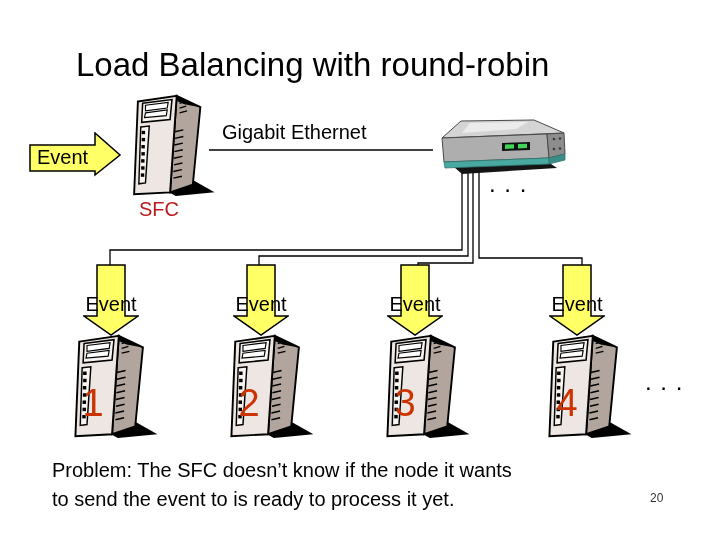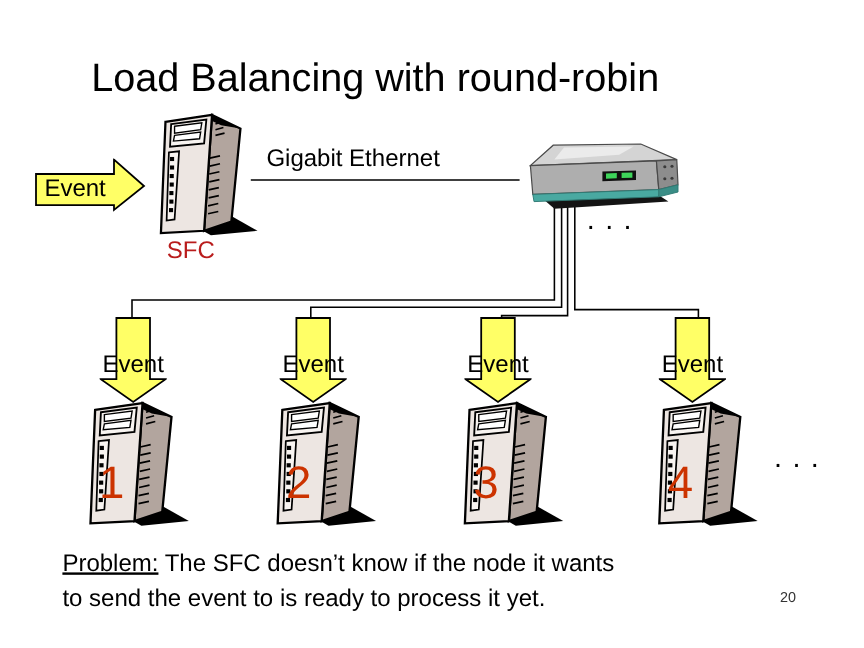--- a/index.html
+++ b/index.html
@@ -17,21 +17,21 @@
   .ellipsis{font-size:24px; letter-spacing:1px; white-space:nowrap;}
   .node-number{
     font-size:38px; color:#cc3300; width:30px; text-align:center; line-height:38px;
   }
   .event-down-label{
     width:120px; text-align:center; font-size:20px; z-index:5;
   }
   .problem{
     left:52px; top:456px; width:480px; font-size:20px; line-height:28.5px;
   }
-  .problem .u{text-decoration:underline;}
+  .problem .u{}
   .pagenum{left:650px; top:491px; font-size:12px; color:#333;}
   svg{display:block;}
   .z1{z-index:1;} .z2{z-index:2;} .z3{z-index:3;}
 </style>
 </head>
 <body>
 
 <div class="slide">
 
   <svg width="0" height="0" style="position:absolute" aria-hidden="true">

